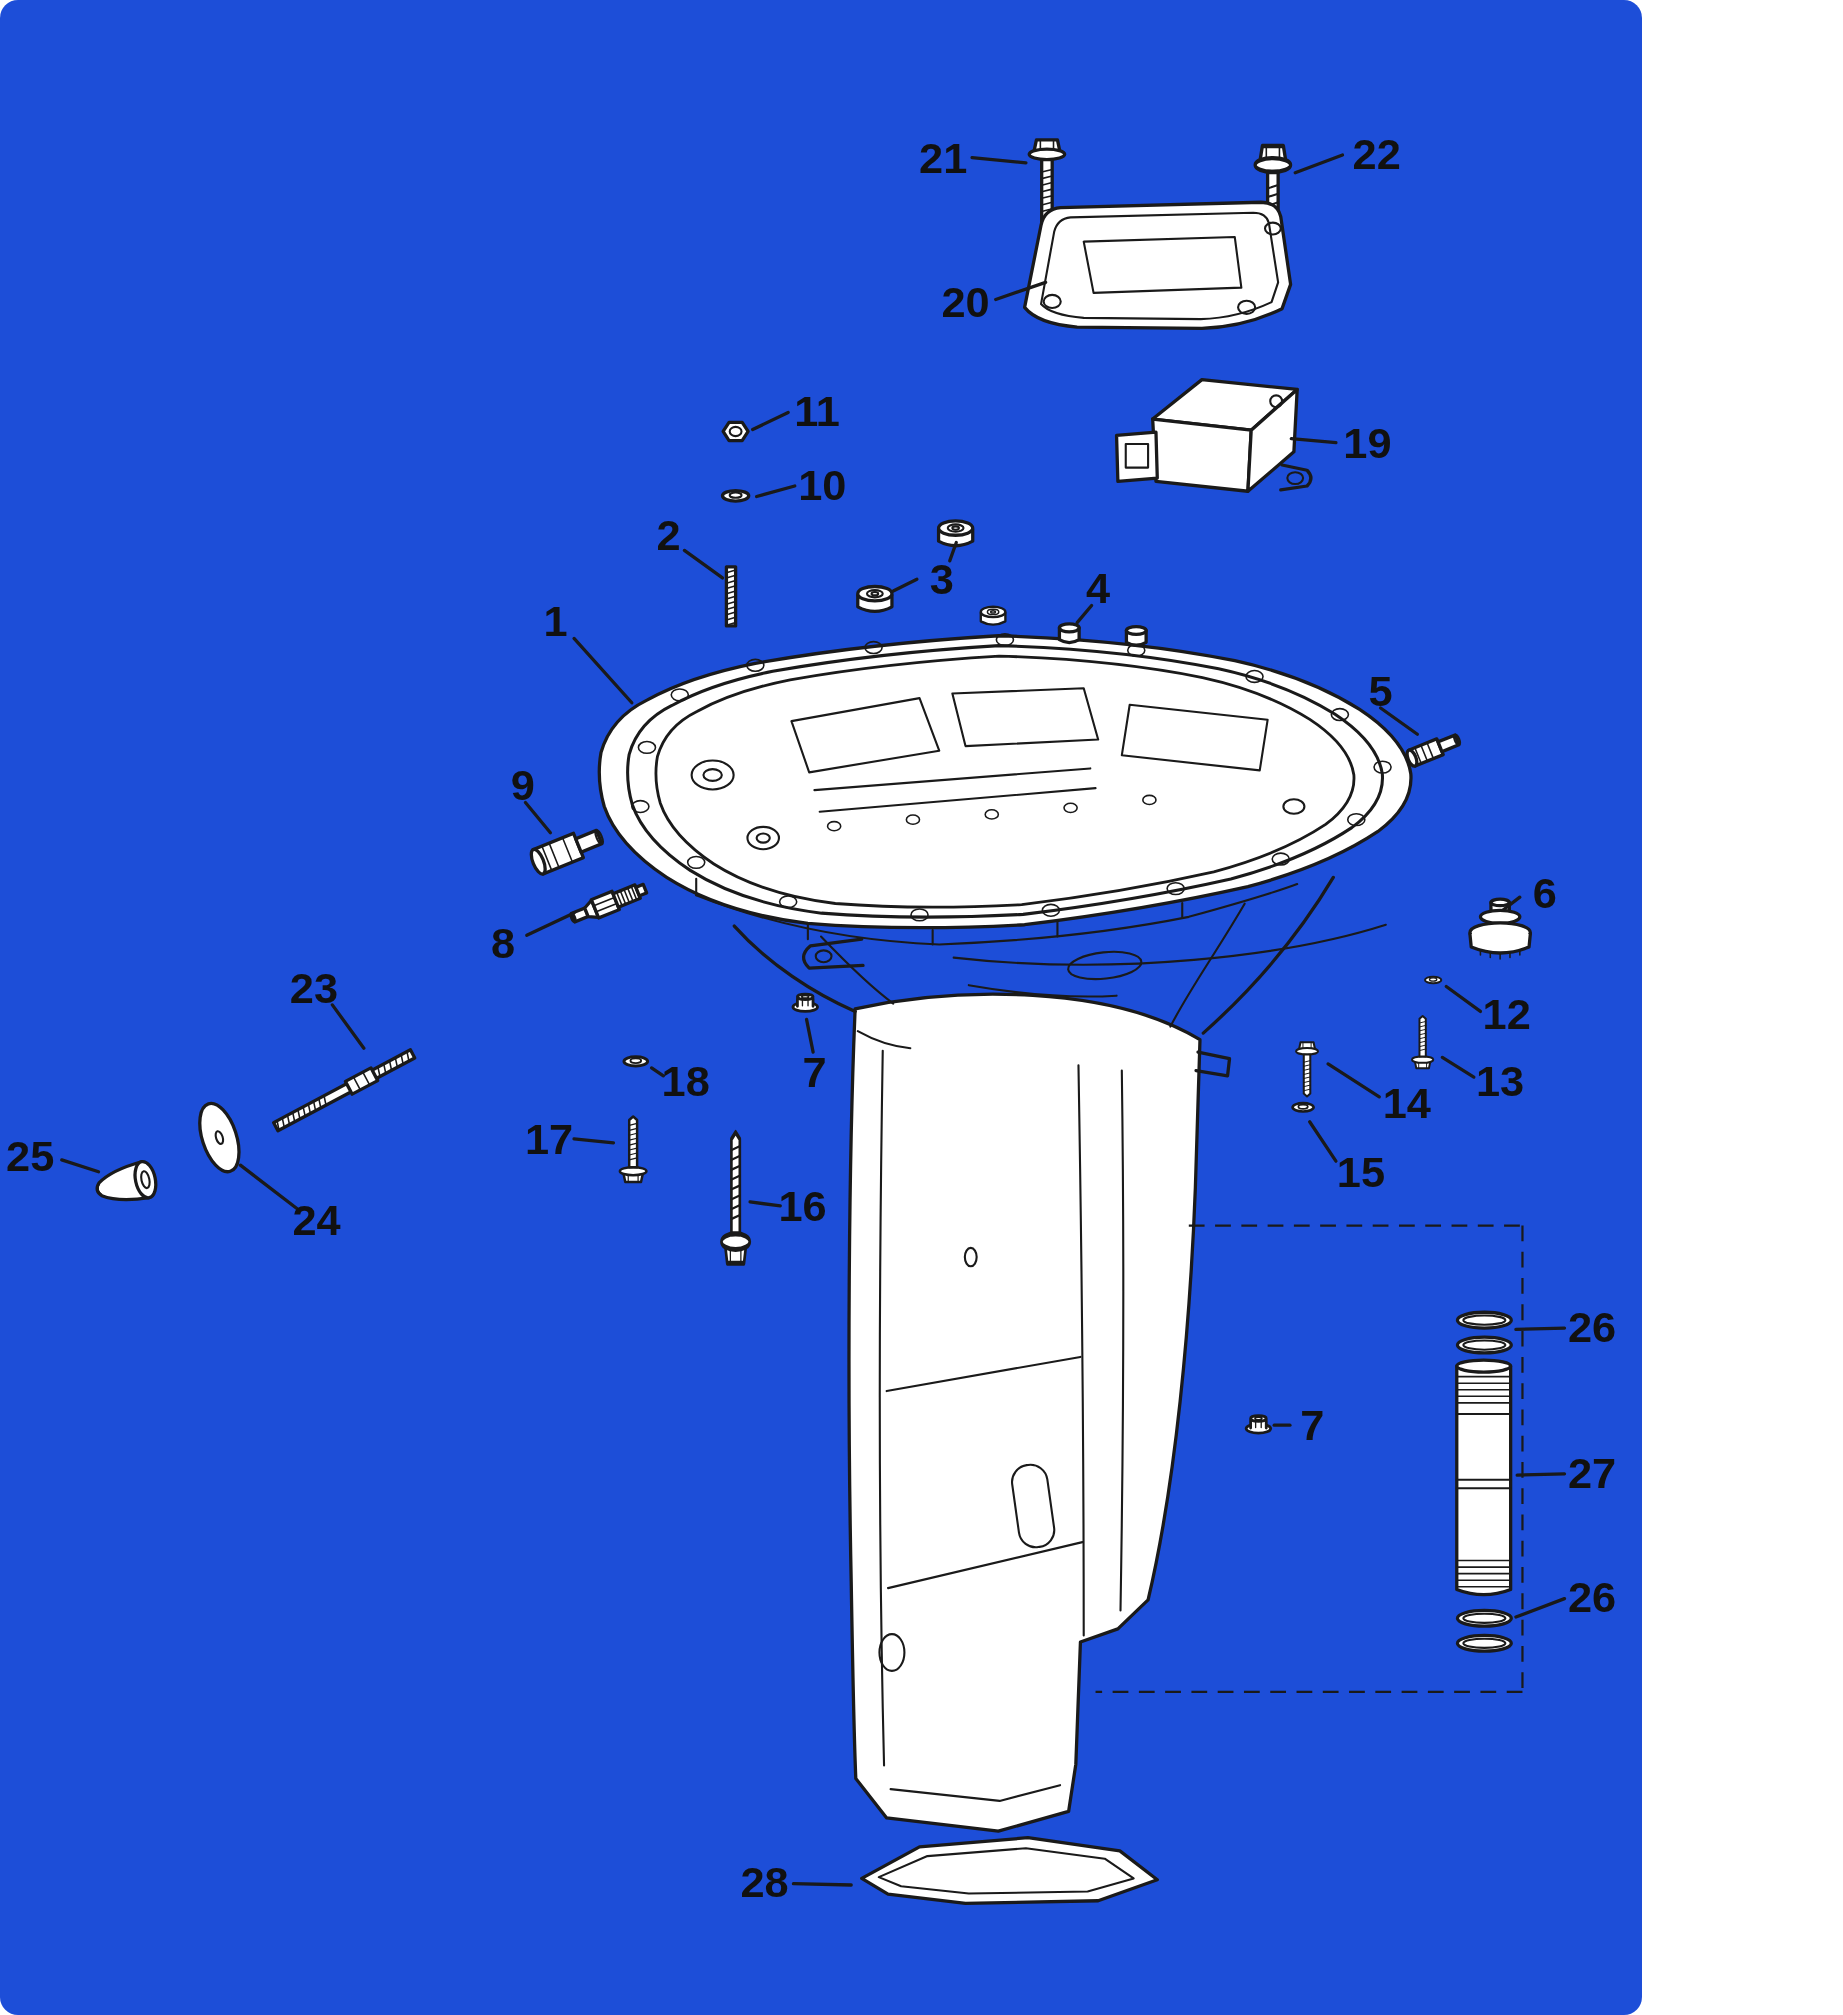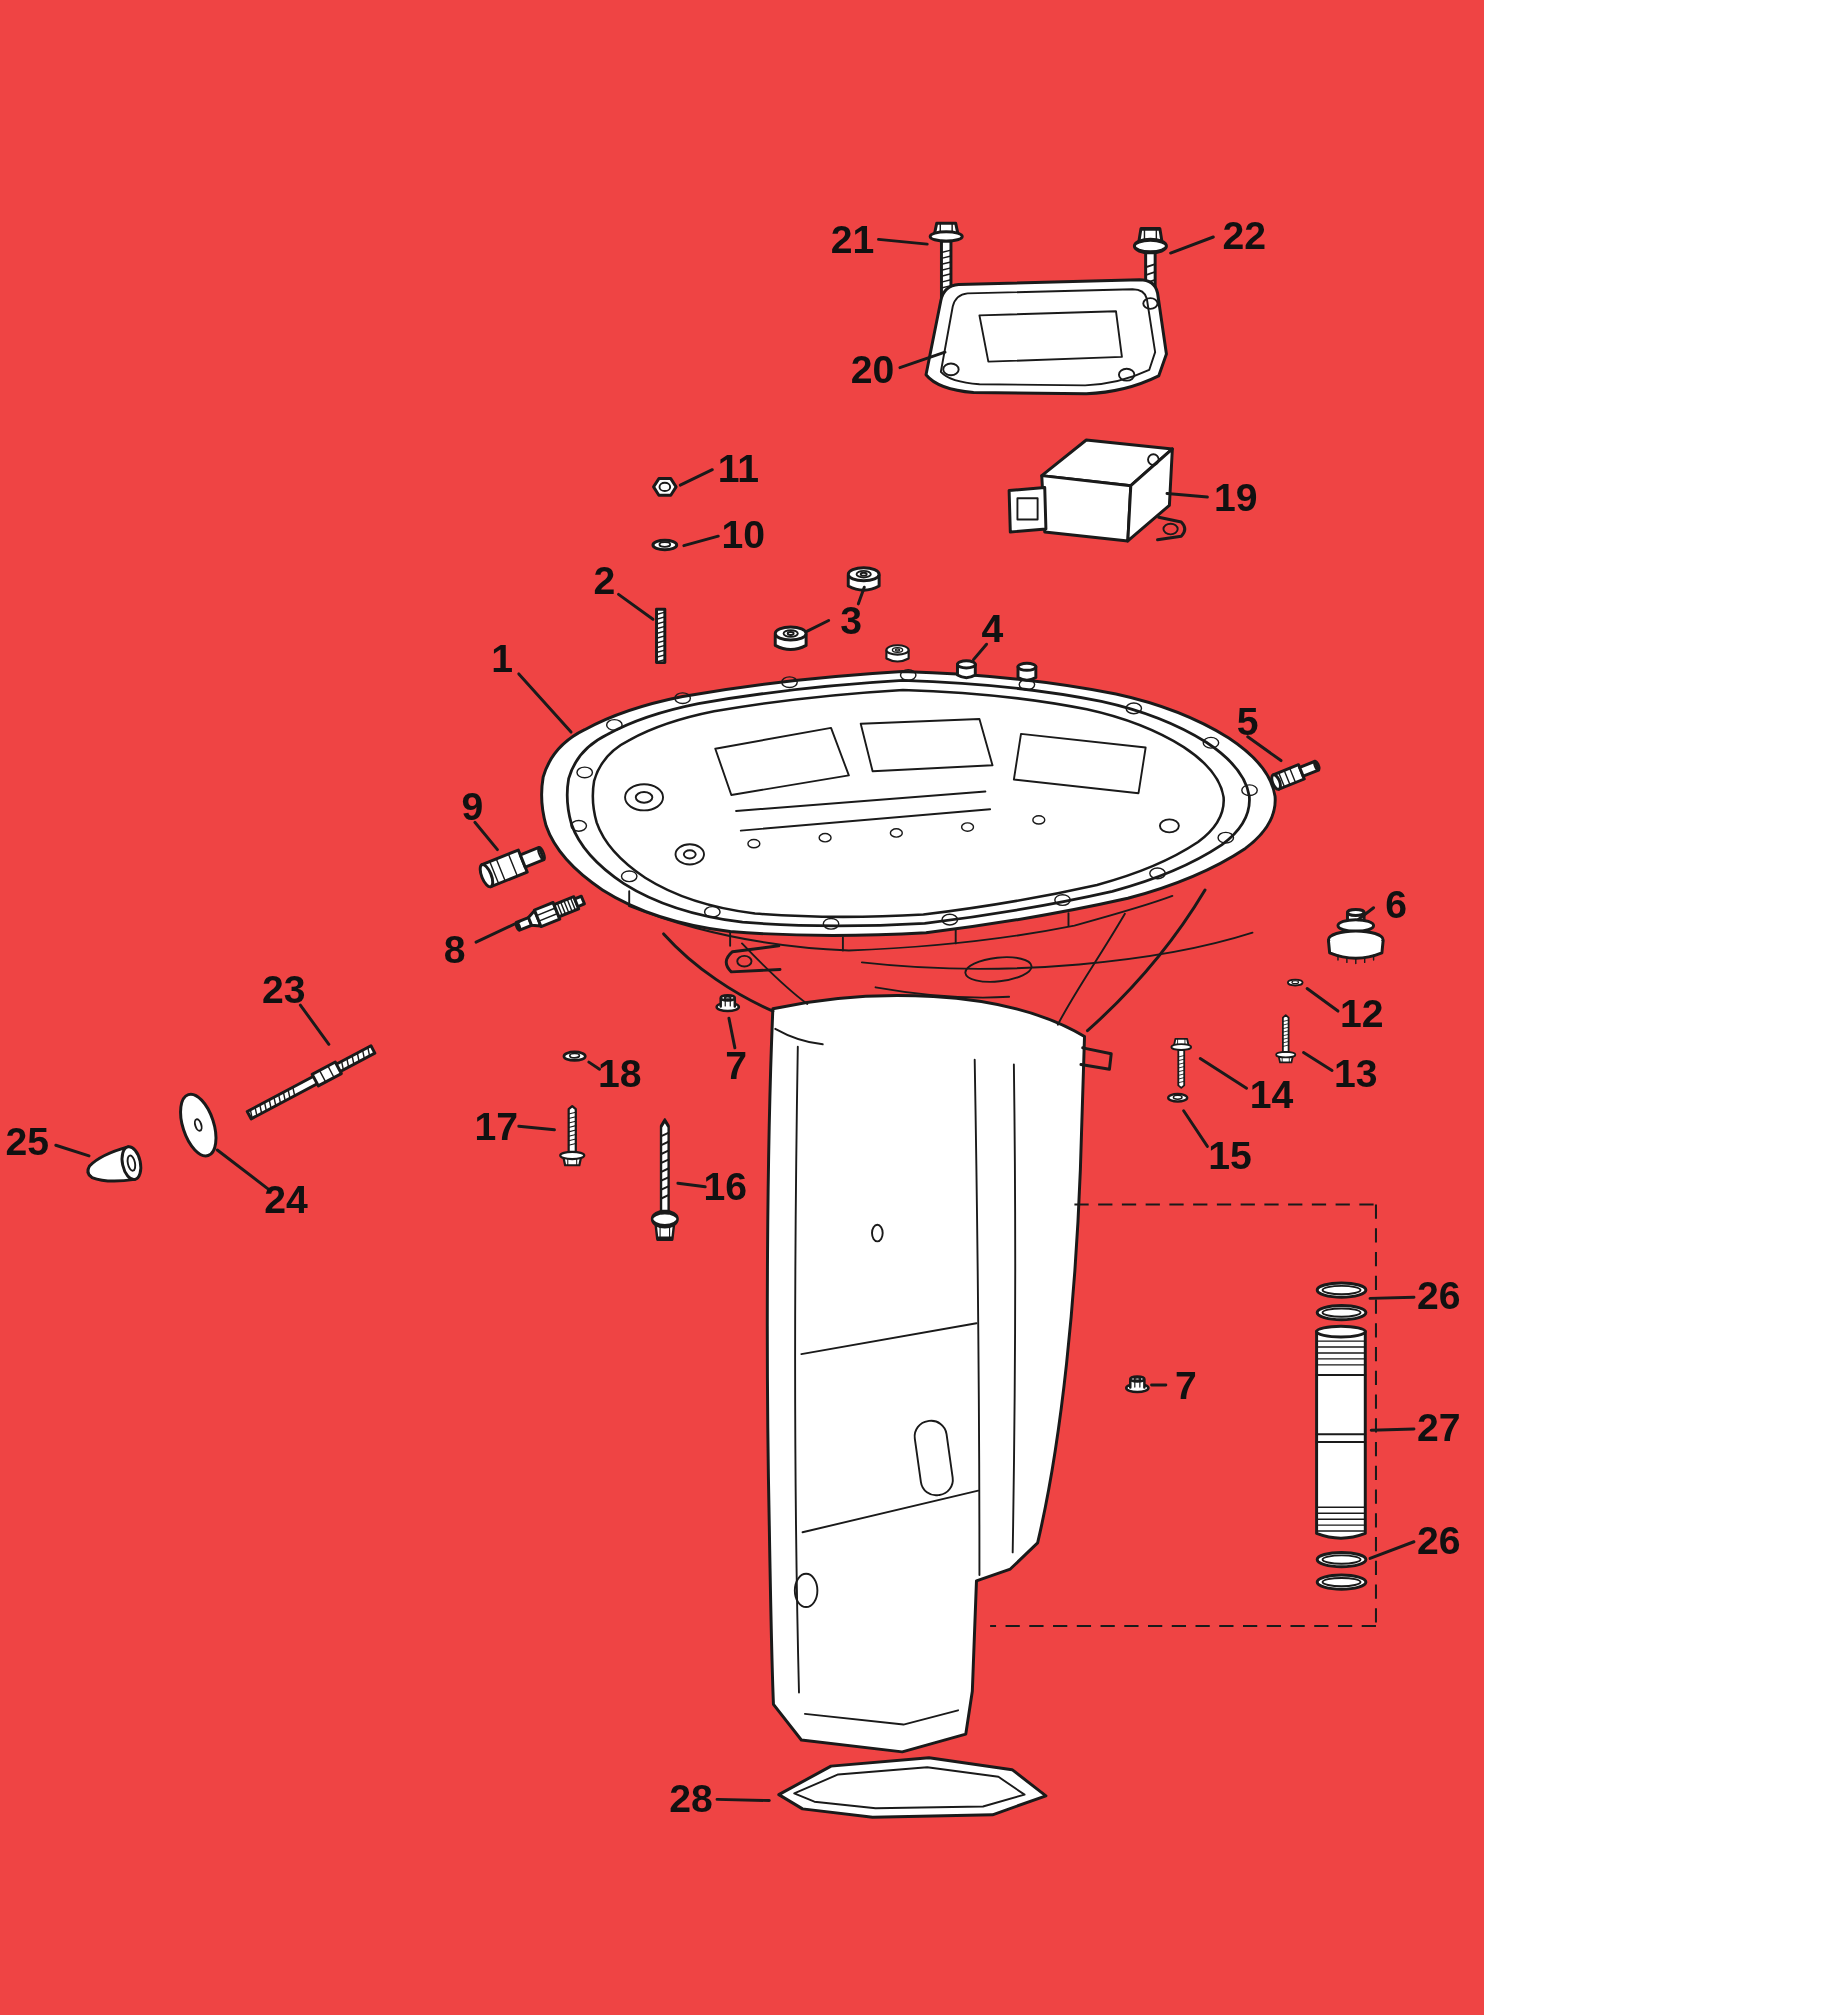--- a/index.html
+++ b/index.html
@@ -1,17 +1,17 @@
 <!DOCTYPE html>
 <html style="font-size:11.8px"><head>
 <meta charset="utf-8">
 <style>
   html,body{margin:0;padding:0;background:#ffffff;}
-  .stage{position:relative;width:1484px;height:2015px;background:#ef4444;overflow:hidden;
-         font-family:"Liberation Sans","DejaVu Sans",sans-serif;}
+  .stage{position:relative;width:1642px;height:2015px;background:#1d4ed8;overflow:hidden;
+         font-family:"Liberation Sans","DejaVu Sans",sans-serif;border-radius:18px;}
   svg{display:block;width:100%;height:100%;}
   .ln{fill:none;stroke:#1a1a1a;stroke-width:5;stroke-linecap:round;stroke-linejoin:round;}
   .f{fill:#ffffff;}
   .t3{stroke-width:3.2;}
   .t2{stroke-width:2.4;}
   .lead{fill:none;stroke:#1a1a1a;stroke-width:5;stroke-linecap:round;}
   .dash{fill:none;stroke:#1a1a1a;stroke-width:3.4;stroke-dasharray:24 16;}
   .callout{font:700 66px "Liberation Sans","DejaVu Sans",sans-serif;fill:#111111;}
 </style>
 </head>

